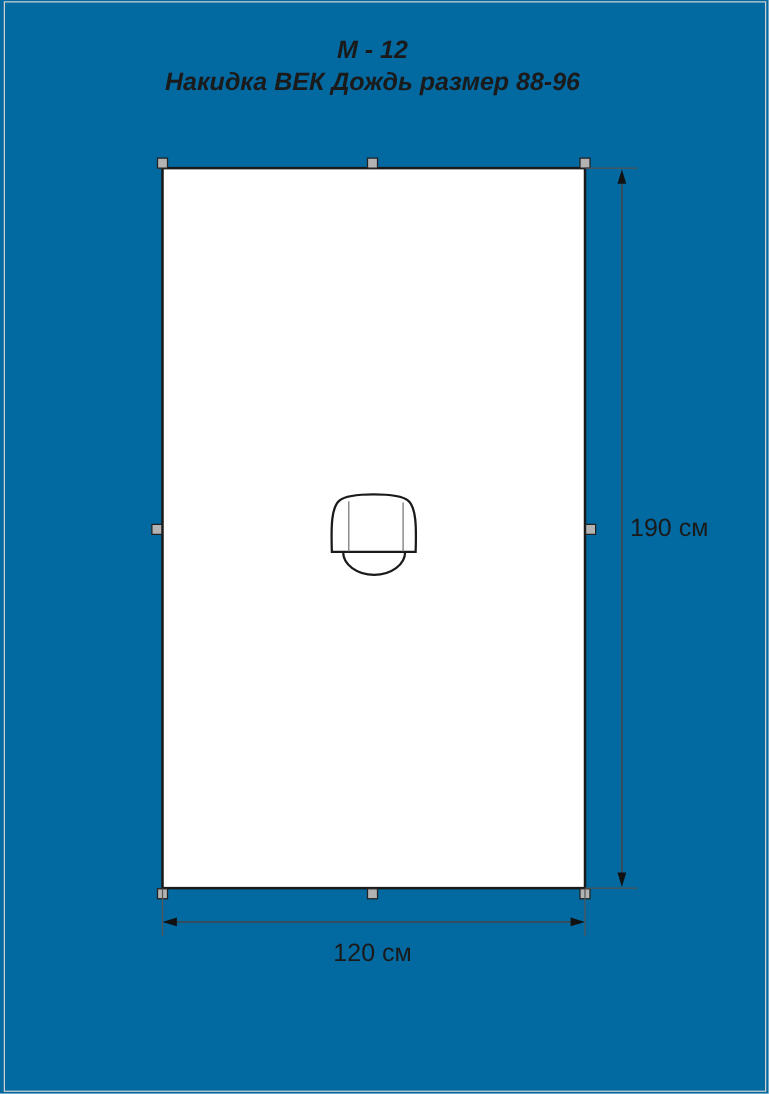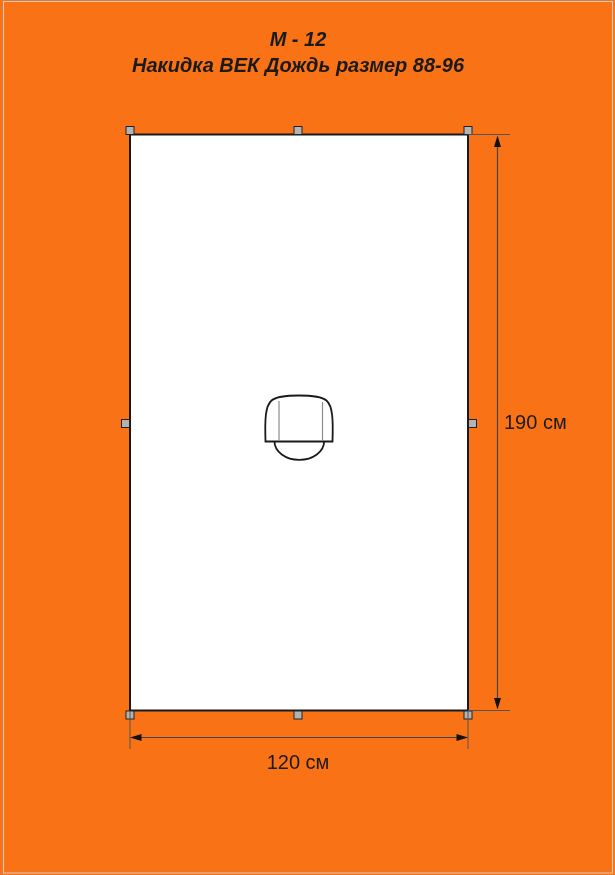--- a/index.html
+++ b/index.html
@@ -1,20 +1,20 @@
 <!DOCTYPE html>
 <html><head>
 <meta charset="utf-8">
 <style>
   html, body { margin: 0; padding: 0; background: #ffffff; }
   .page {
     position: relative;
     width: 615px;
     height: 875px;
-    background: #f97316;
+    background: #0369a1;
     font-family: "Liberation Sans", sans-serif;
     overflow: hidden;
   }
   svg { position: absolute; left: 0; top: 0; display: block; }
   .title-text {
     font-family: "Liberation Sans", sans-serif;
     font-size: 20px;
     font-weight: bold;
     font-style: italic;
     fill: #1a1a1a;

